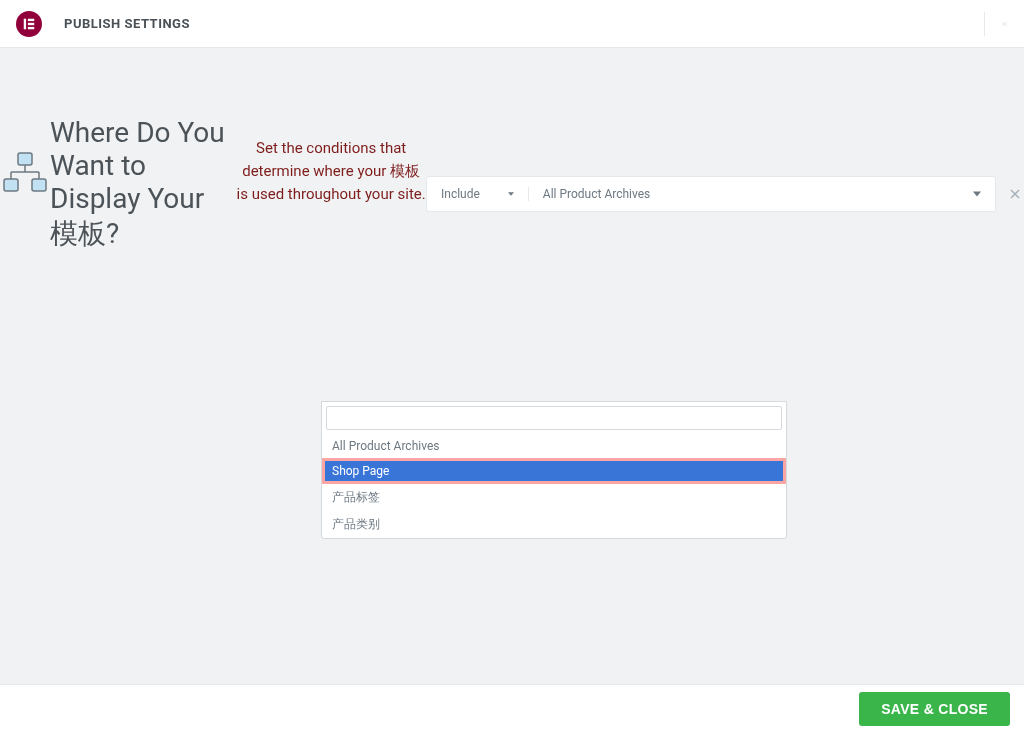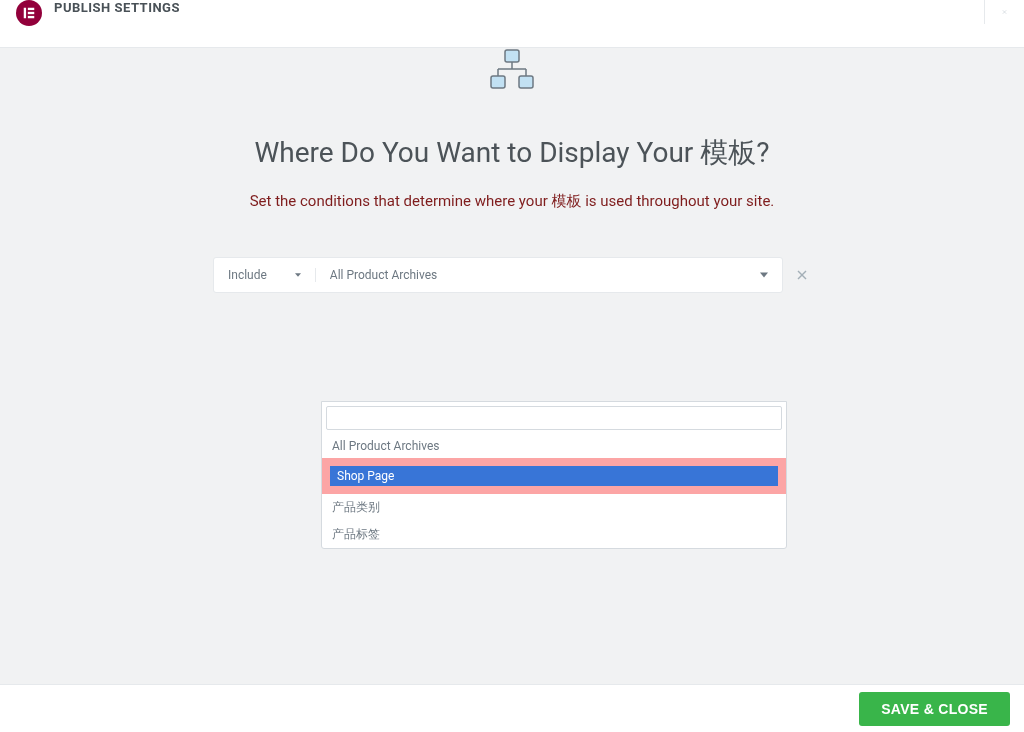--- a/index.html
+++ b/index.html
@@ -12,23 +12,24 @@
       background: #f1f2f3;
       width: 1024px;
       height: 732px;
       overflow: hidden;
       position: relative;
     }
     .header {
       background: #ffffff;
       height: 48px;
       display: flex;
-      align-items: flex-start;
+      align-items: center;
       padding: 0 16px;
       border-bottom: 1px solid #e6e9ec;
+      gap: 10px;
     }
     .logo-circle {
       width: 26px;
       height: 26px;
       background: #92003b;
       border-radius: 50%;
       display: flex;
       align-items: center;
       justify-content: center;
       margin-right: 12px;
@@ -53,22 +54,23 @@
       color: #c2cbd2;
       cursor: pointer;
       border-left: 1px solid #e6e9ec;
       padding-left: 16px;
     }
     .header-close svg {
       width: 16px;
       height: 16px;
     }
     .content {
-      display: flex;
-      flex-direction: column;
+      padding-top: 68px;
+      display: flex;
+      flex-direction: row;
       align-items: center;
     }
     .sitemap-icon {
       margin-bottom: 40px;
     }
     .heading {
       font-size: 28px;
       font-weight: 400;
       color: #4c5358;
       margin-bottom: 18px;
@@ -166,21 +168,21 @@
     }
     .dropdown-options li {
       padding: 5px 10px;
       font-size: 12px;
       color: #6d7882;
       cursor: pointer;
     }
     .dropdown-options li.highlighted {
       background: #3875d7;
       color: #ffffff;
-      border: 8px solid #fca5a5;
+      border: 3px solid #fca5a5;
       padding: 3px 7px;
     }
     .footer {
       position: absolute;
       bottom: 0;
       left: 0;
       right: 0;
       background: #ffffff;
       border-top: 1px solid #e6e9ec;
       height: 48px;
@@ -265,20 +267,20 @@
   </div>
 </div>
 
 <div class="dropdown-panel">
   <div class="dropdown-search">
     <input type="text" value="" style="">
   </div>
   <ul class="dropdown-options">
     <li>All Product Archives</li>
     <li class="highlighted">Shop Page</li>
+    <li>产品标签</li>
     <li>产品类别</li>
-    <li>产品标签</li>
   </ul>
 </div>
 
 <div class="footer">
   <button class="save-button">SAVE &amp; CLOSE</button>
 </div>
 
 </body></html>

